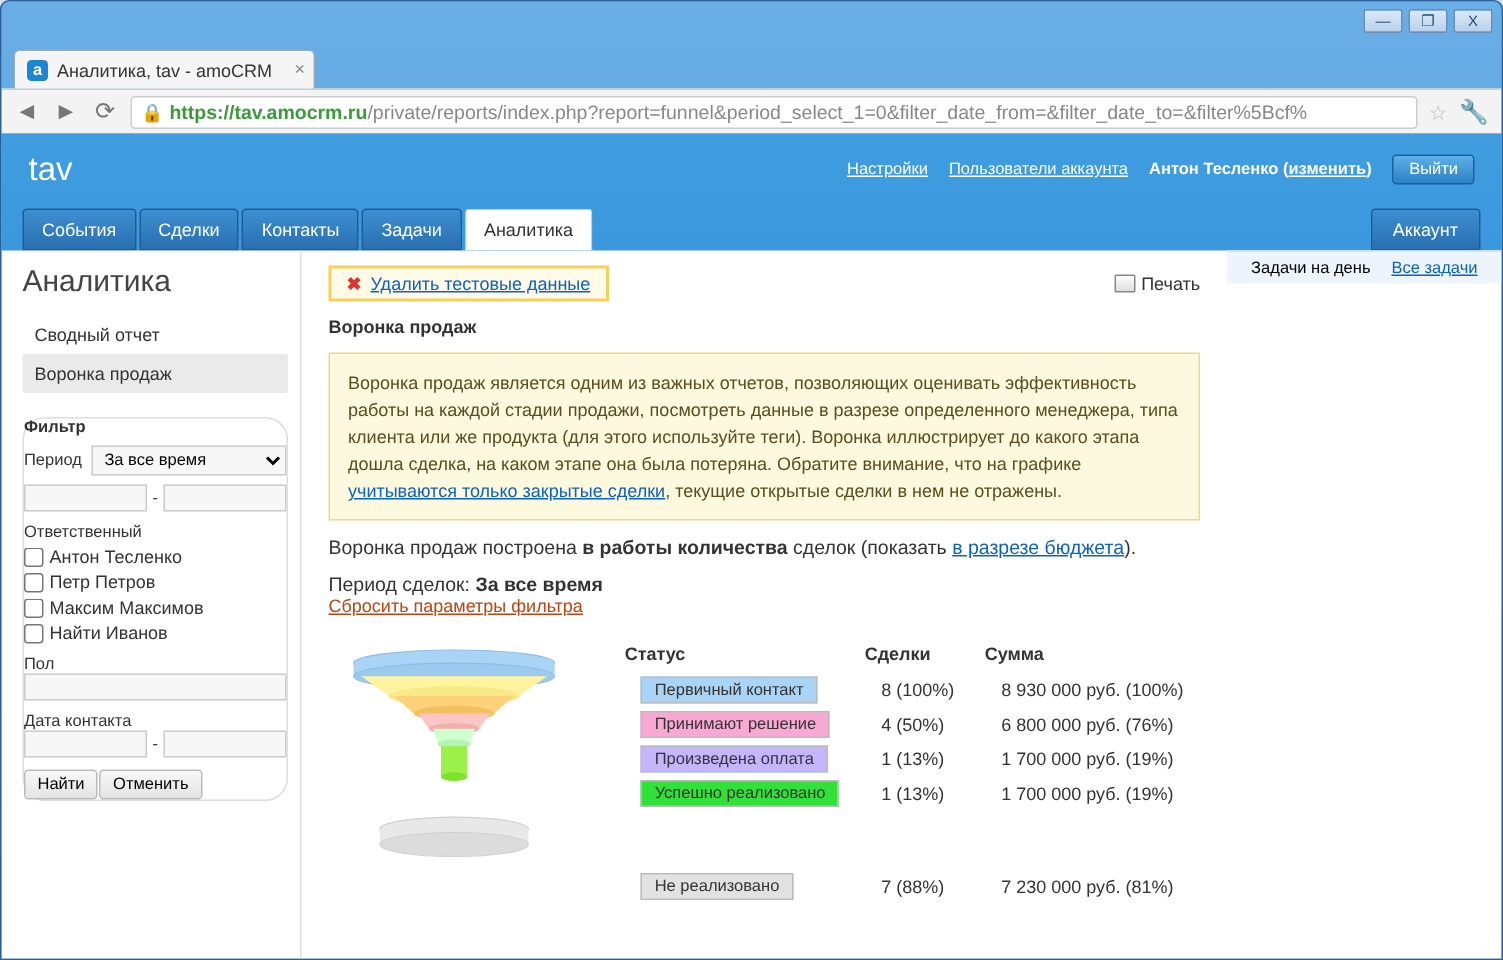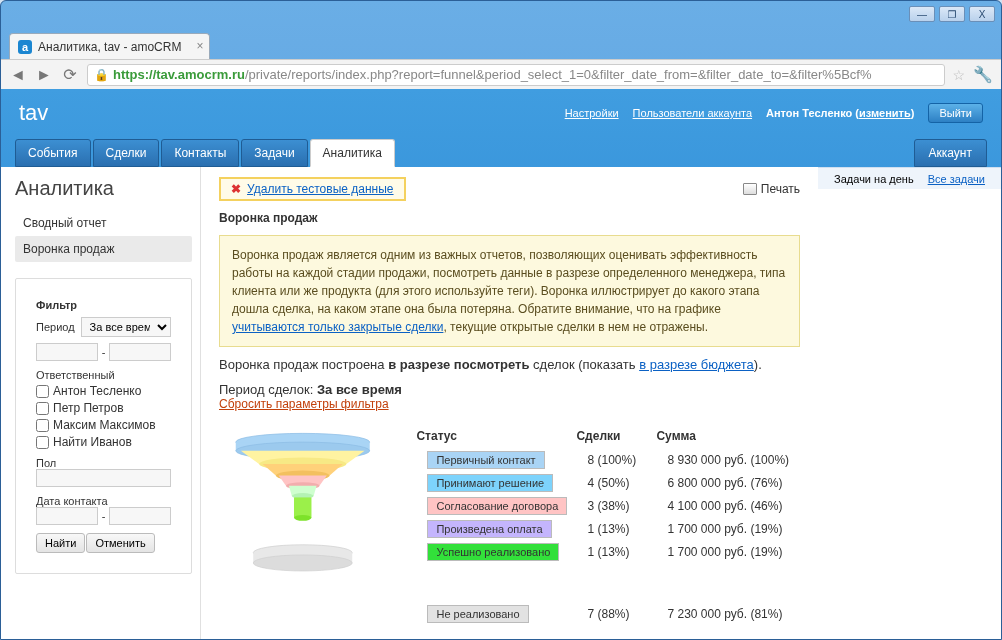--- a/index.html
+++ b/index.html
@@ -32,21 +32,21 @@
   .nav-tab { padding:6px 12px; background:linear-gradient(#3c8fd2,#2a6fb0); color:#fff; border-radius:3px 3px 0 0; font-size:12px; border:1px solid #1f5c94; cursor:pointer;}
   .nav-tab.active { background:#fff; color:#333; border:1px solid #ccc; border-bottom-color:#fff;}
   .nav-spacer { flex:1; }
   .acct-btn { padding:6px 14px; background:linear-gradient(#3c8fd2,#2a6fb0); color:#fff; border-radius:3px 3px 0 0; font-size:12px; border:1px solid #1f5c94;}
 
   .content { height:calc(100% - 48px - 30px); background:#fff; display:flex; }
   .sidebar { width:200px; border-right:1px solid #e0e0e0; padding:10px 8px 8px 14px; }
   .page-title { font-size:20px; color:#444; margin-bottom:10px; }
   .side-item { padding:6px 8px; font-size:12px; color:#333; cursor:pointer; border-radius:2px; }
   .side-item.active { background:#eaeaea; }
-  .filter-box { margin-top:16px; border:1px solid #ddd; border-radius:2px; padding:20px; font-size:11px; color:#333;}
+  .filter-box { margin-top:16px; border:1px solid #ddd; border-radius:15px; padding:0; font-size:11px; color:#333;}
   .filter-box h4 { margin:0 0 6px 0; font-size:11px; font-weight:bold;}
   .filter-box label.row { display:flex; align-items:center; gap:6px; margin:6px 0;}
   .filter-box select, .filter-box input[type=text] { width:100%; border:1px solid #ccc; padding:2px 4px; font-size:11px; background:#f7f7f7;}
   .date-pair { display:flex; gap:4px; align-items:center;}
   .date-pair input { width:70px;}
   .chk { display:flex; align-items:center; gap:4px; margin:3px 0; font-size:12px;}
   .chk input { margin:0;}
   .filter-btns { display:flex; gap:1px; margin-top:8px;}
   .filter-btns button { padding:3px 8px; font-size:11px; background:linear-gradient(#f8f8f8,#e4e4e4); border:1px solid #bbb; border-radius:3px;}
 
@@ -185,21 +185,21 @@
           <span class="print">
             <span class="picon"></span>
             <span>Печать</span>
           </span>
         </div>
         <div class="sect-title">Воронка продаж</div>
         <div class="info-box">
           <span>Воронка продаж является одним из важных отчетов, позволяющих оценивать эффективность работы на каждой стадии продажи, посмотреть данные в разрезе определенного менеджера, типа клиента или же продукта (для этого используйте теги). Воронка иллюстрирует до какого этапа дошла сделка, на каком этапе она была потеряна. Обратите внимание, что на графике </span><a>учитываются только закрытые сделки</a><span>, текущие открытые сделки в нем не отражены.</span>
         </div>
         <div class="subline">
-          <span>Воронка продаж построена </span><b>в разрезе посмотреть</b><span> сделок (показать </span><a>в разрезе бюджета</a><span>).</span>
+          <span>Воронка продаж построена </span><b>в работы количества</b><span> сделок (показать </span><a>в разрезе бюджета</a><span>).</span>
         </div>
         <div class="subline">
           <span>Период сделок: </span><b>За все время</b>
         </div>
         <a class="reset-link">Сбросить параметры фильтра</a>
 
         <div class="report-body">
           <div class="funnel">
             <svg viewBox="0 0 230 220">
               <ellipse cx="115" cy="18" rx="92" ry="12" fill="#a9d4f5" stroke="#8cbde5"></ellipse>
@@ -226,28 +226,23 @@
               <div class="c2">Сделки</div>
               <div class="c3">Сумма</div>
             </div>
             <div id="table-rows">
                 <div class="trow">
                   <div class="c1"><span class="badge" style="background: rgb(169, 212, 245);">Первичный контакт</span></div>
                   <div class="c2">8 (100%)</div>
                   <div class="c3">8 930 000 руб. (100%)</div>
                 </div>
                 <div class="trow">
-                  <div class="c1"><span class="badge" style="background: #7dd3fc;">Принимают решение</span></div>
+                  <div class="c1"><span class="badge" style="background: #f9a8d4;">Принимают решение</span></div>
                   <div class="c2">4 (50%)</div>
                   <div class="c3">6 800 000 руб. (76%)</div>
-                </div>
-                <div class="trow">
-                  <div class="c1"><span class="badge" style="background: rgb(255, 196, 196);">Согласование договора</span></div>
-                  <div class="c2">3 (38%)</div>
-                  <div class="c3">4 100 000 руб. (46%)</div>
                 </div>
                 <div class="trow">
                   <div class="c1"><span class="badge" style="background: #c4b5fd;">Произведена оплата</span></div>
                   <div class="c2">1 (13%)</div>
                   <div class="c3">1 700 000 руб. (19%)</div>
                 </div>
                 <div class="trow">
                   <div class="c1"><span class="badge" style="background: rgb(50, 224, 58);">Успешно реализовано</span></div>
                   <div class="c2">1 (13%)</div>
                   <div class="c3">1 700 000 руб. (19%)</div>

